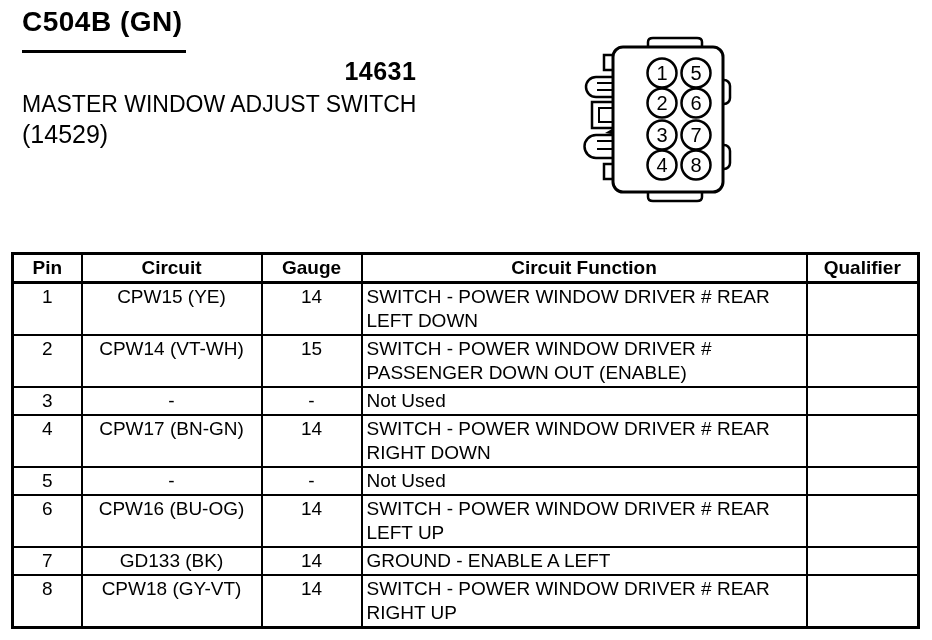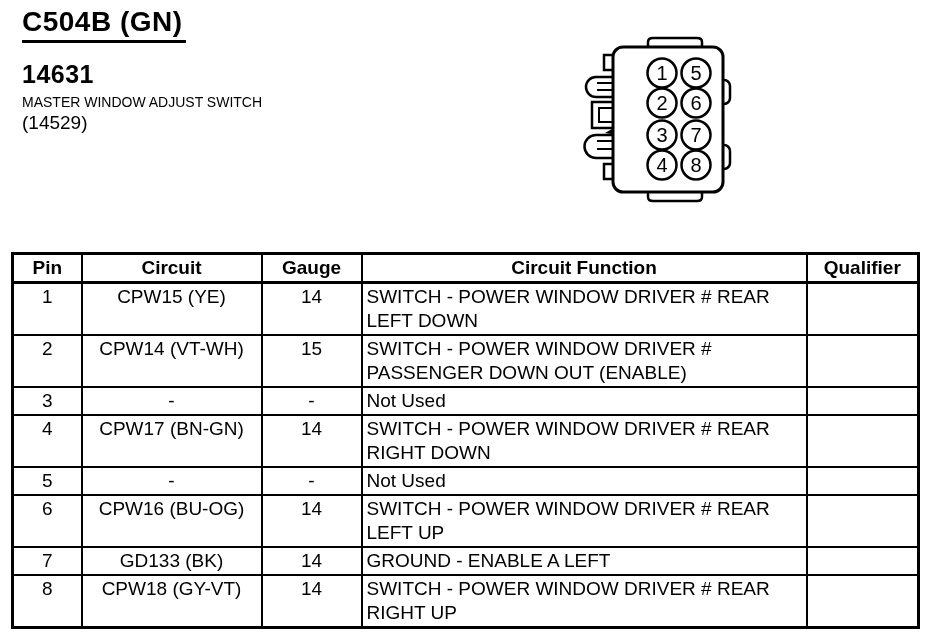--- a/index.html
+++ b/index.html
@@ -12,25 +12,25 @@
     font-family:"Liberation Sans", sans-serif;
     overflow:hidden;
   }
 
   
   .doc-header { position:absolute; left:22px; top:6px; }
   .connector-title {
     display:inline-block;
     font-size:28px; font-weight:bold; letter-spacing:0.5px;
     border-bottom:3px solid #000;
-    padding-bottom:2px; padding-right:3px;
-  }
-  .part-number { margin-top:17px; font-size:25px; font-weight:bold; letter-spacing:0.5px; }
-  .part-name   { margin-top:5px;  font-size:14px; }
-  .part-ref    { margin-top:2px;  font-size:19px; }
+    padding-bottom:12px; padding-right:3px;
+  }
+  .part-number { margin-top:4px; font-size:25px; font-weight:bold; letter-spacing:0.5px;text-align:right; }
+  .part-name   { margin-top:5px;  font-size:23px; }
+  .part-ref    { margin-top:2px;  font-size:25px; }
 
   
   .connector-diagram { position:absolute; left:577px; top:28px; width:180px; height:180px; }
   .connector-diagram svg { width:100%; height:100%; }
   .cd-line  { fill:#ffffff; stroke:#000000; stroke-width:2.5; }
   .cd-body  { fill:#ffffff; stroke:#000000; stroke-width:3; }
   .cd-thin  { fill:none;   stroke:#000000; stroke-width:2; }
   .cd-pin   { fill:#ffffff; stroke:#000000; stroke-width:2.5; }
   .cd-num   { font-family:"Liberation Sans", sans-serif; font-size:20px; fill:#000; text-anchor:middle; }
   .cd-arrow { fill:#000000; stroke:none; }

